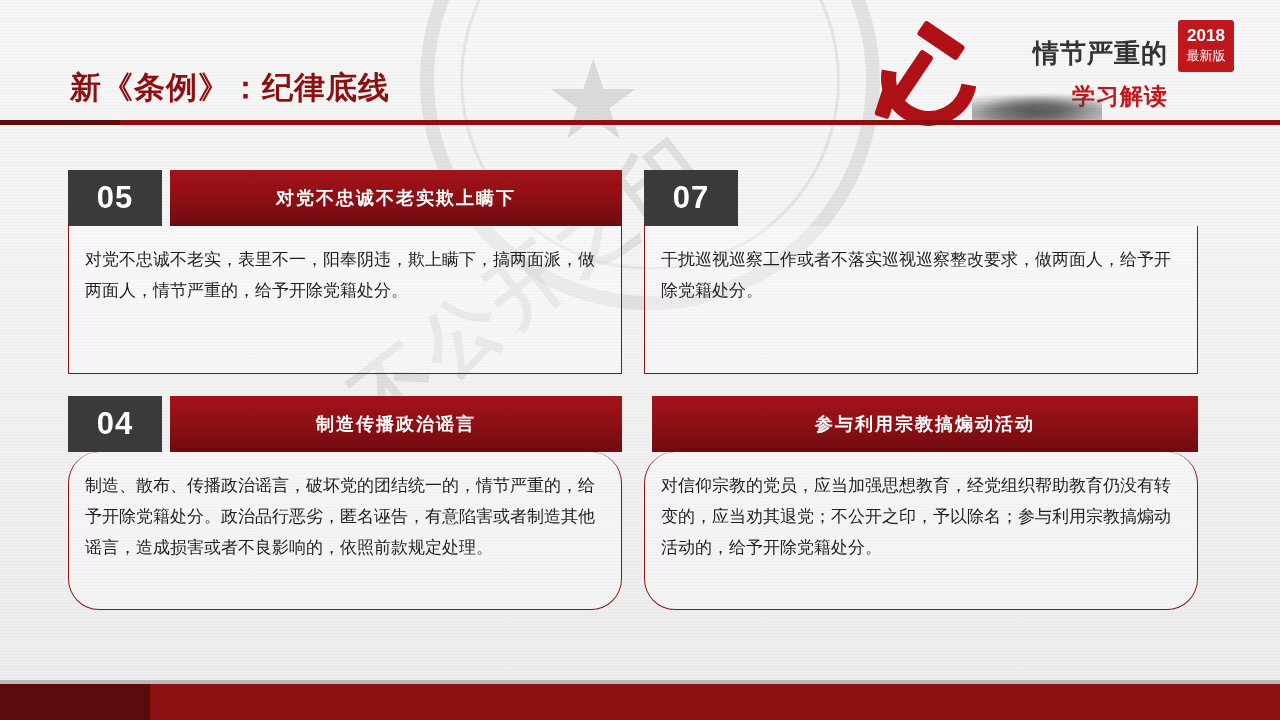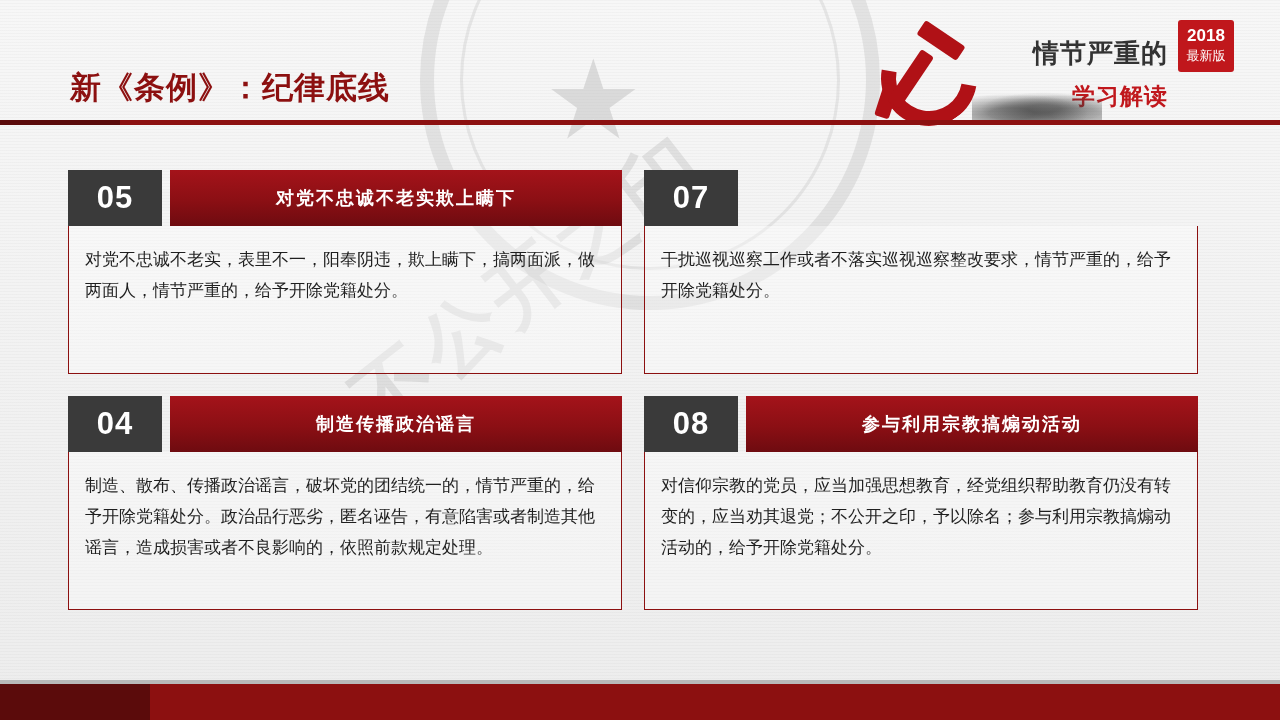--- a/index.html
+++ b/index.html
@@ -268,21 +268,21 @@
     border: 1px solid #8c1010;
     border-top: none;
     background: rgba(255,255,255,0.35);
     padding: 18px 16px 16px 16px;
     box-sizing: border-box;
     font-size: 17px;
     line-height: 31px;
     color: #1f1f1f;
   }
   .body-h1 { height: 148px; }
-  .body-h2 { height: 158px; }
+  .body-h2 { height: 158px; border-radius: 31px; }
 
   
   .footer {
     position: absolute;
     left: 0;
     bottom: 0;
     width: 1280px;
     height: 36px;
     background: #8c1010;
   }
@@ -351,38 +351,37 @@
           <div class="num">05</div>
           <div class="head-title">对党不忠诚不老实欺上瞒下</div>
         </div>
         <div class="card-body body-h1">对党不忠诚不老实，表里不一，阳奉阴违，欺上瞒下，搞两面派，做两面人，情节严重的，给予开除党籍处分。</div>
       </div>
 
       <div class="card">
         <div class="card-head">
           <div class="num">07</div>
         </div>
-        <div class="card-body body-h1">干扰巡视巡察工作或者不落实巡视巡察整改要求，情节严重的，给予开除党籍处分。</div>
+        <div class="card-body body-h1">干扰巡视巡察工作或者不落实巡视巡察整改要求，做两面人，给予开除党籍处分。</div>
       </div>
 
     </div>
 
     <div class="row">
 
       <div class="card">
         <div class="card-head">
           <div class="num">04</div>
           <div class="head-title">制造传播政治谣言</div>
         </div>
         <div class="card-body body-h2">制造、散布、传播政治谣言，破坏党的团结统一的，情节严重的，给予开除党籍处分。政治品行恶劣，匿名诬告，有意陷害或者制造其他谣言，造成损害或者不良影响的，依照前款规定处理。</div>
       </div>
 
       <div class="card">
         <div class="card-head">
-          <div class="num">08</div>
           <div class="head-title">参与利用宗教搞煽动活动</div>
         </div>
         <div class="card-body body-h2">对信仰宗教的党员，应当加强思想教育，经党组织帮助教育仍没有转变的，应当劝其退党；不公开之印，予以除名；参与利用宗教搞煽动活动的，给予开除党籍处分。</div>
       </div>
 
     </div>
 
   </div>
 
   <div class="footer-top"></div>

